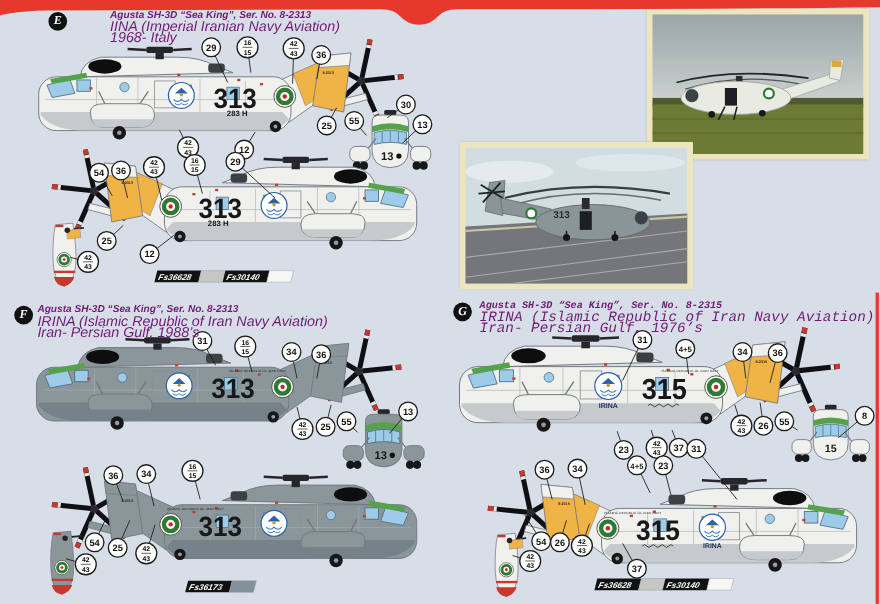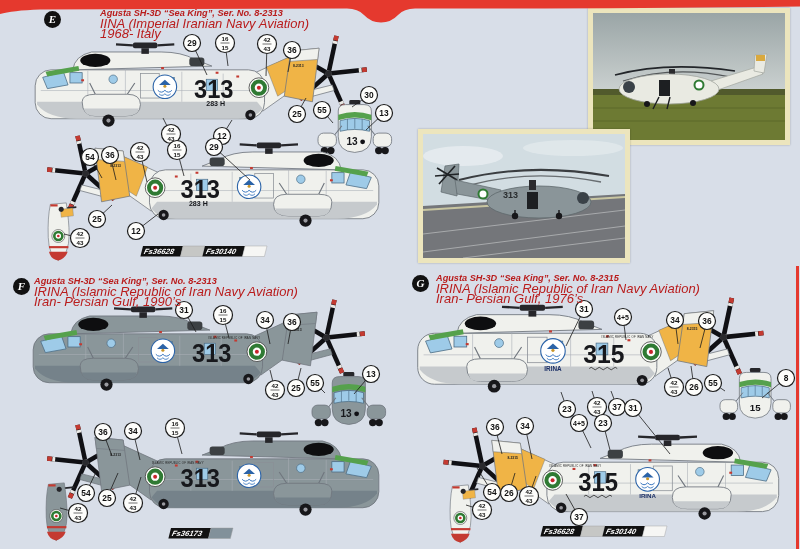--- a/index.html
+++ b/index.html
@@ -1,19 +1,19 @@
 <!DOCTYPE html>
 <html><head>
 <meta charset="utf-8">
 <style>
   html,body{margin:0;padding:0;}
   #page{position:relative;width:800px;height:549px;overflow:hidden;background:#d8dee8;
         font-family:"Liberation Sans",sans-serif;}
   .sec-svg{position:absolute;left:0;top:0;}
-  .sec-head{position:absolute;font-style:italic;color:#b91c1c;line-height:10.6px;white-space:nowrap;z-index:5;}
+  .sec-head{position:absolute;font-style:italic;color:#701a75;line-height:10.6px;white-space:nowrap;z-index:5;}
   .sec-head .t1{font-size:9.2px;font-weight:bold;}
   .sec-head .t2,.sec-head .t3{font-size:13px;}
   .badge{position:absolute;width:17px;height:17px;border-radius:50%;background:#111;color:#fff;
          text-align:center;line-height:17px;font-family:"Liberation Serif",serif;font-style:italic;
          font-weight:bold;font-size:11px;z-index:5;}
   .photo{position:absolute;background:#ece5bd;box-shadow:0 0 2px rgba(0,0,0,.25);}
   .photo svg{display:block;margin:5px;}
   #red-edge{position:absolute;width:2.5px;z-index:6;}
   #band-svg{position:absolute;left:0;top:0;z-index:4;}
 </style>
@@ -30,25 +30,25 @@
   <div class="sec-head" style="left:100px;top:8px;">
     <div class="t1">Agusta SH-3D “Sea King”, Ser. No. 8-2313</div>
     <div class="t2">IINA (Imperial Iranian Navy Aviation)</div>
     <div class="t3">1968- Italy</div>
   </div>
 
   <div class="badge" style="left:13px;top:278px;">F</div>
   <div class="sec-head" style="left:34px;top:276px;">
     <div class="t1">Agusta SH-3D “Sea King”, Ser. No. 8-2313</div>
     <div class="t2">IRINA (Islamic Republic of Iran Navy Aviation)</div>
-    <div class="t3">Iran- Persian Gulf, 1990’s</div>
+    <div class="t3">Iran- Persian Gulf, 1988’s</div>
   </div>
 
   <div class="badge" style="left:412px;top:275px;">G</div>
-  <div class="sec-head" style="left:436px;top:273px;">
+  <div class="sec-head" style="left:436px;top:273px;font-family:Liberation Mono, monospace;">
     <div class="t1">Agusta SH-3D “Sea King”, Ser. No. 8-2315</div>
     <div class="t2">IRINA (Islamic Republic of Iran Navy Aviation)</div>
     <div class="t3">Iran- Persian Gulf, 1976’s</div>
   </div>
 
   <svg class="sec-svg" id="svg-E" style="left:0;top:28px;" width="400" height="242">
       <g transform="translate(22,8) scale(0.94,0.94)">
         <g transform="translate(326,40)">
           <g transform="rotate(12)">
             <rect x="-2.4" y="-41" width="4.8" height="38" fill="#101014"></rect>

